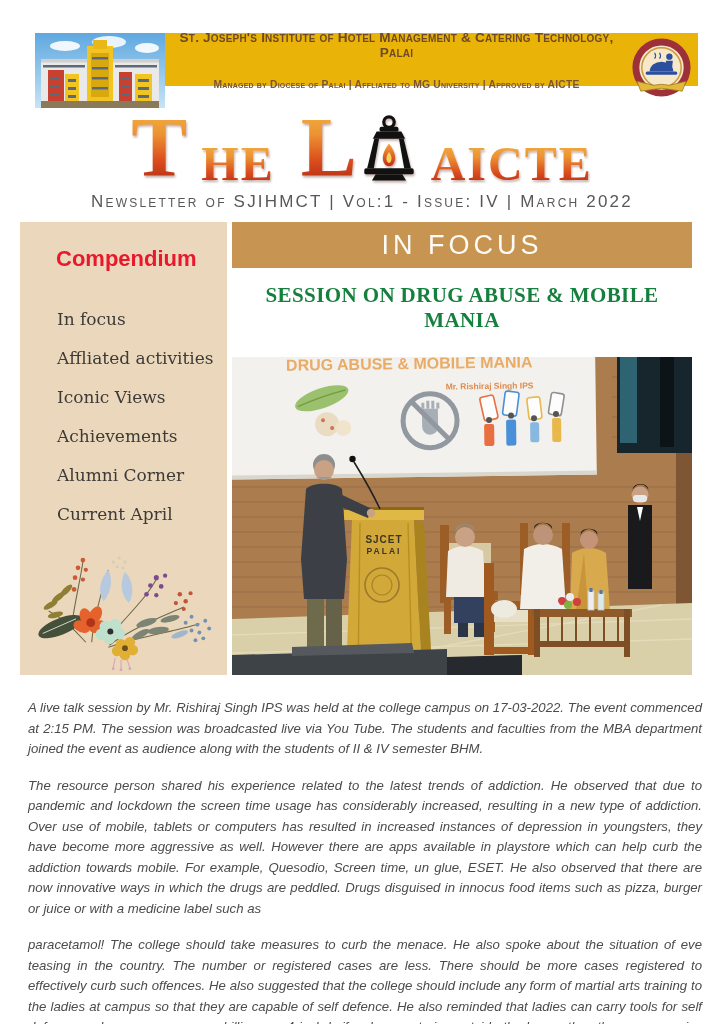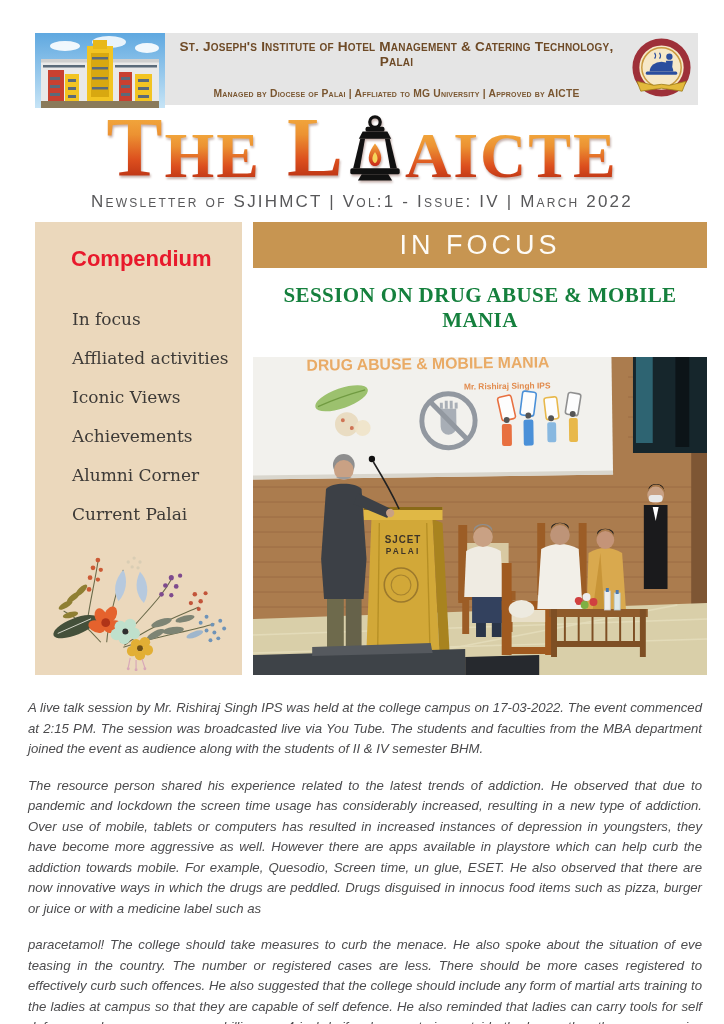--- a/index.html
+++ b/index.html
@@ -1,42 +1,42 @@
 <!DOCTYPE html>
 <html><head>
 <meta charset="utf-8">
 <style>
   html,body{margin:0;padding:0;background:#e9e9e9;}
   .page{position:relative;width:724px;height:1024px;background:#ffffff;margin:0 auto;
         font-family:"Liberation Sans",sans-serif;overflow:hidden;}
 
   
-  .hdr{position:absolute;left:35px;top:33px;width:663px;height:72px;background:#e5e5e5;}
+  .hdr{position:absolute;left:35px;top:33px;width:663px;height:53px;background:#eab308;}
   .hdr-photo{position:absolute;left:0;top:0;width:130px;height:75px;display:block;}
   .hdr-text{position:absolute;left:138px;right:78px;top:0;height:100%;
             display:flex;flex-direction:column;justify-content:center;text-align:center;}
   .hdr-line1{font-variant:small-caps;font-weight:bold;font-size:13.6px;letter-spacing:.2px;color:#6E4A26;}
   .hdr-line2{font-variant:small-caps;font-weight:bold;font-size:10.3px;letter-spacing:.2px;color:#7A5630;margin-top:19px;}
   .hdr-crest{position:absolute;right:3px;top:4px;width:67px;height:67px;}
 
   
   .masthead{position:absolute;left:0;top:106px;width:100%;height:90px;text-align:center;}
   .title-row{display:inline-flex;align-items:flex-end;filter:drop-shadow(1px 2px 1px rgba(90,30,15,.35));}
   .tword{font-family:"Liberation Serif",serif;font-weight:bold;line-height:1;
          background:linear-gradient(180deg,#F5B544 0%,#EC9232 34%,#DC4F1E 64%,#A8220F 100%);
          -webkit-background-clip:text;background-clip:text;color:transparent;letter-spacing:2px;}
   .tbig{font-size:84px;}
-  .tsmall{font-size:64px;padding-bottom:2px;}
+  .tsmall{font-size:48px;padding-bottom:2px;margin-left:12px;}
   .tgap{width:26px;}
   .lantern{width:58px;height:76px;margin:0 1px;}
   .subtitle{position:absolute;left:0;top:192px;width:100%;text-align:center;
             font-variant:small-caps;font-size:17px;letter-spacing:2.2px;color:#58585A;}
 
   
-  .cols{position:absolute;left:35px;top:222px;width:672px;height:453px;display:flex;gap:11px;}
+  .cols{position:absolute;left:20px;top:222px;width:672px;height:453px;display:flex;gap:5px;}
   .sidebar{position:relative;width:207px;height:100%;background:#EBD8BC;flex:none;}
   .side-title{margin:24px 0 0 36px;font-size:22px;font-weight:bold;color:#E8192C;}
   .side-items{margin:37px 0 0 37px;}
   .side-item{height:39px;font-family:"DejaVu Serif",serif;font-size:17px;color:#3D3A37;}
   .florals{position:absolute;left:50%;bottom:4px;transform:translateX(-50%);width:186px;height:126px;}
 
   .maincol{position:relative;flex:1;height:100%;}
   .banner{height:46px;background:#C79551;display:flex;align-items:center;justify-content:center;}
   .banner-label{color:#FDFBF6;font-size:27px;letter-spacing:4px;font-weight:500;}
   .headline{margin-top:15px;text-align:center;font-family:"Liberation Serif",serif;
@@ -146,21 +146,21 @@
   <div class="cols">
 
     <div class="sidebar">
       <div class="side-title">Compendium</div>
       <div class="side-items">
         <div class="side-item">In focus</div>
         <div class="side-item">Affliated activities</div>
         <div class="side-item">Iconic Views</div>
         <div class="side-item">Achievements</div>
         <div class="side-item">Alumni Corner</div>
-        <div class="side-item">Current Palai</div>
+        <div class="side-item">Current April</div>
       </div>
 
       <svg class="florals" viewBox="0 0 190 126">
         <g stroke="#6A6A4A" stroke-width="1.1" fill="none">
           <path d="M62 98 C64 72 72 46 79 24"></path>
           <path d="M76 98 C96 72 116 56 129 32"></path>
           <path d="M80 101 C106 82 136 71 156 62"></path>
           <path d="M79 103 C112 92 146 87 172 79"></path>
           <path d="M56 98 C42 82 30 72 18 66"></path>
           <path d="M42 78 C45 56 50 36 53 16"></path>

